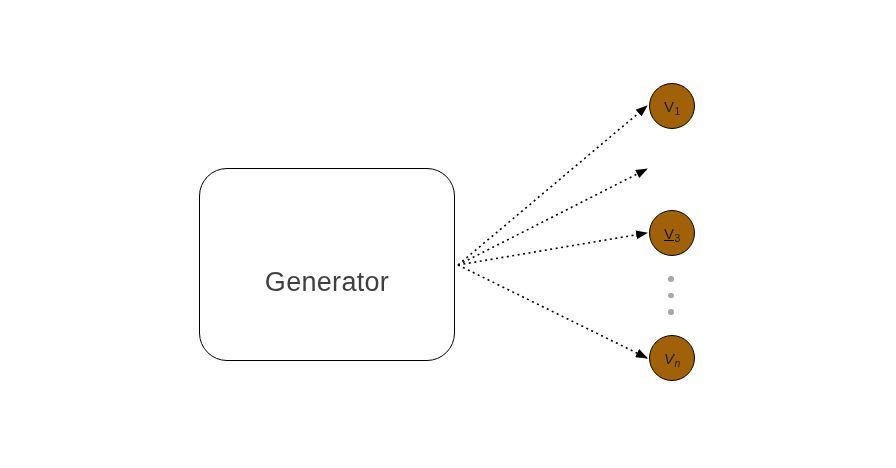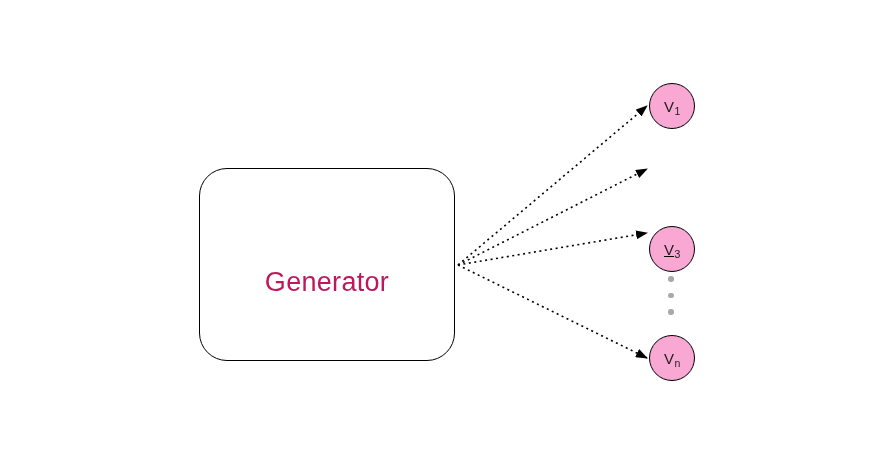--- a/index.html
+++ b/index.html
@@ -37,40 +37,40 @@
     border: 1.5px solid #000000;
     border-radius: 28px;
     background: #ffffff;
     box-sizing: border-box;
     display: flex;
     align-items: center;
     justify-content: center;
   }
   .generator-label {
     font-size: 27px;
-    color: #be185d;
+    color: #404040;
     letter-spacing: 0.3px;
     margin-top: 36px;
   }
   .node-circle {
     position: absolute;
     width: 46px;
     height: 46px;
     border: 1.5px solid #000000;
     border-radius: 50%;
-    background: #f9a8d4;
+    background: #a16207;
     box-sizing: border-box;
     display: flex;
     align-items: center;
     justify-content: center;
   }
   .node-v1 { left: 649px; top: 83px; }
   .node-v2 { left: 649px; top: 146px; }
-  .node-v3 { left: 649px; top: 226px; text-decoration: underline; }
-  .node-vn { left: 649px; top: 335px; }
+  .node-v3 { left: 649px; top: 210px; text-decoration: underline; }
+  .node-vn { left: 649px; top: 335px; font-style: italic; }
   .node-label {
     font-size: 15px;
     color: #1c1c1c;
     line-height: 1;
     white-space: nowrap;
   }
   .node-label sub {
     font-size: 10.5px;
     vertical-align: baseline;
     position: relative;

